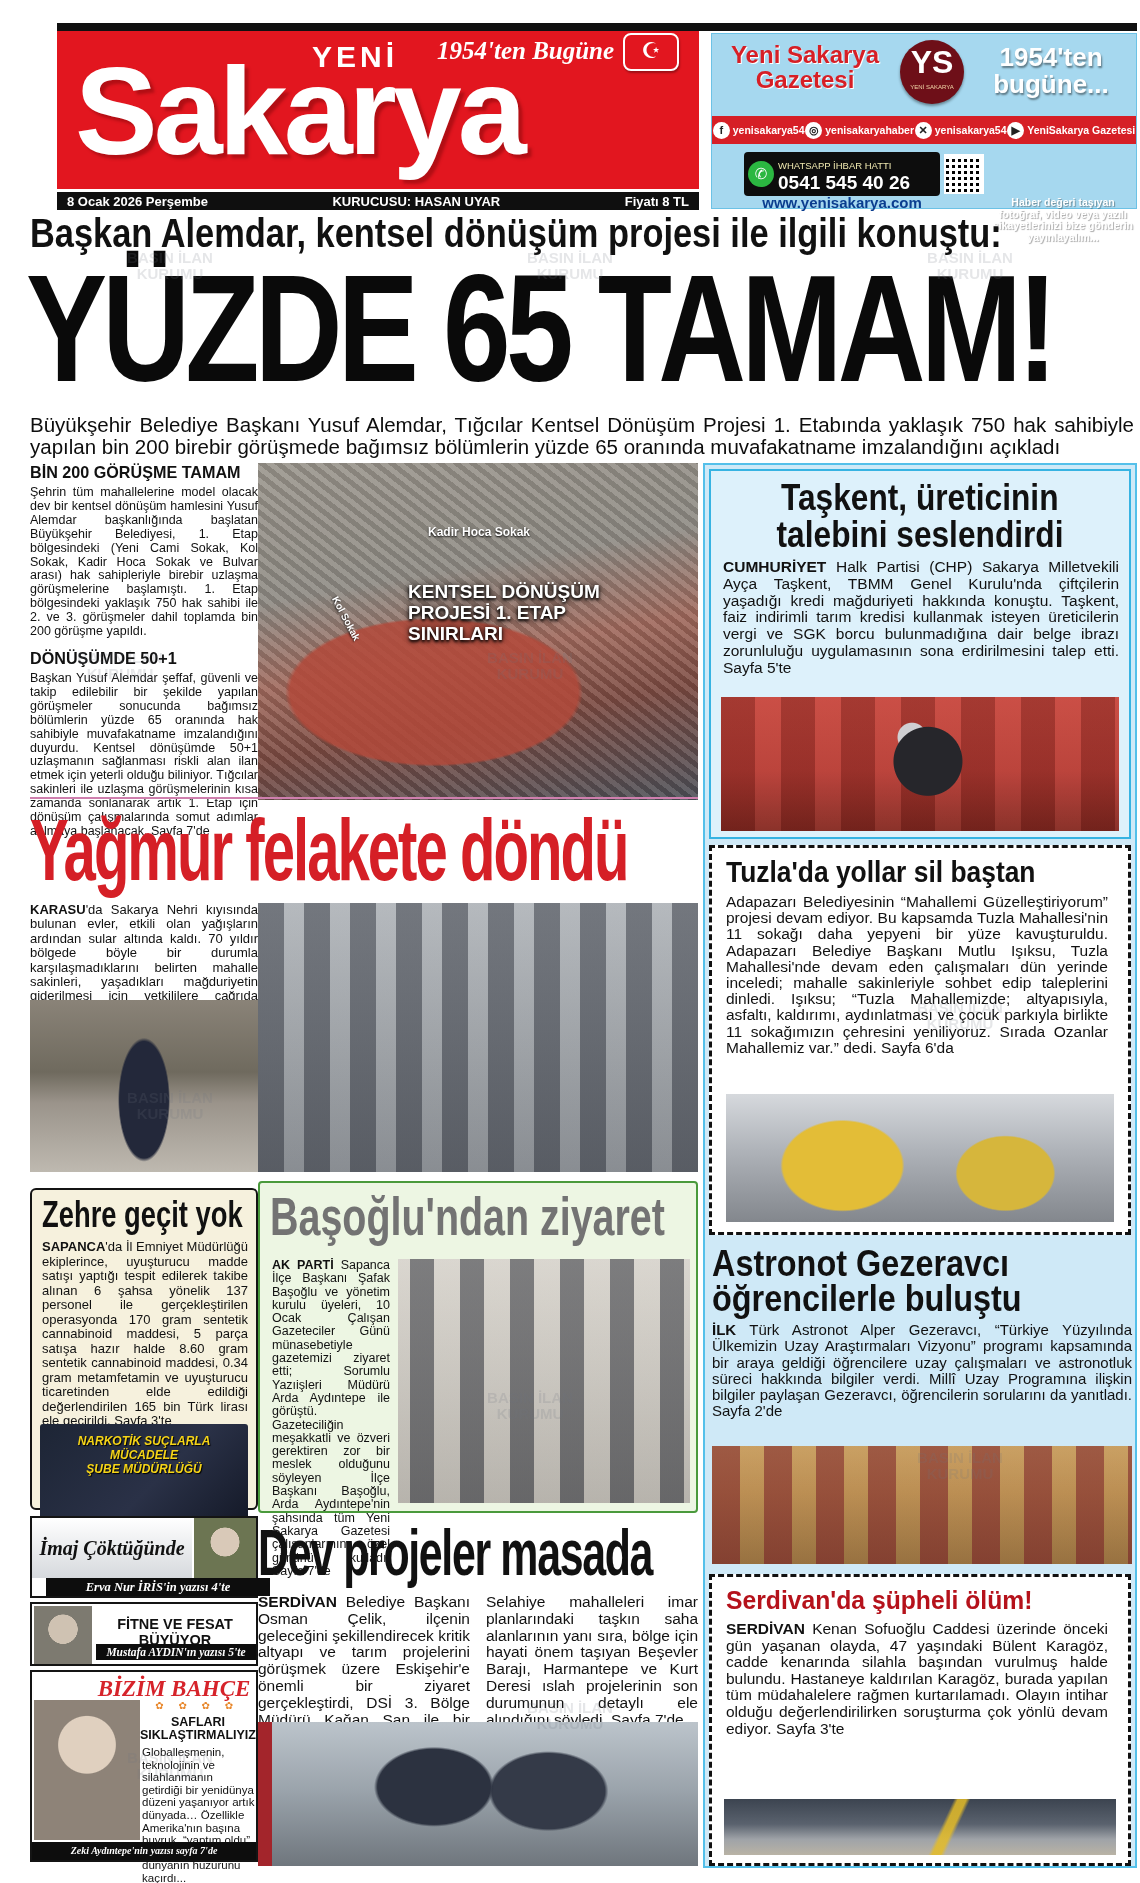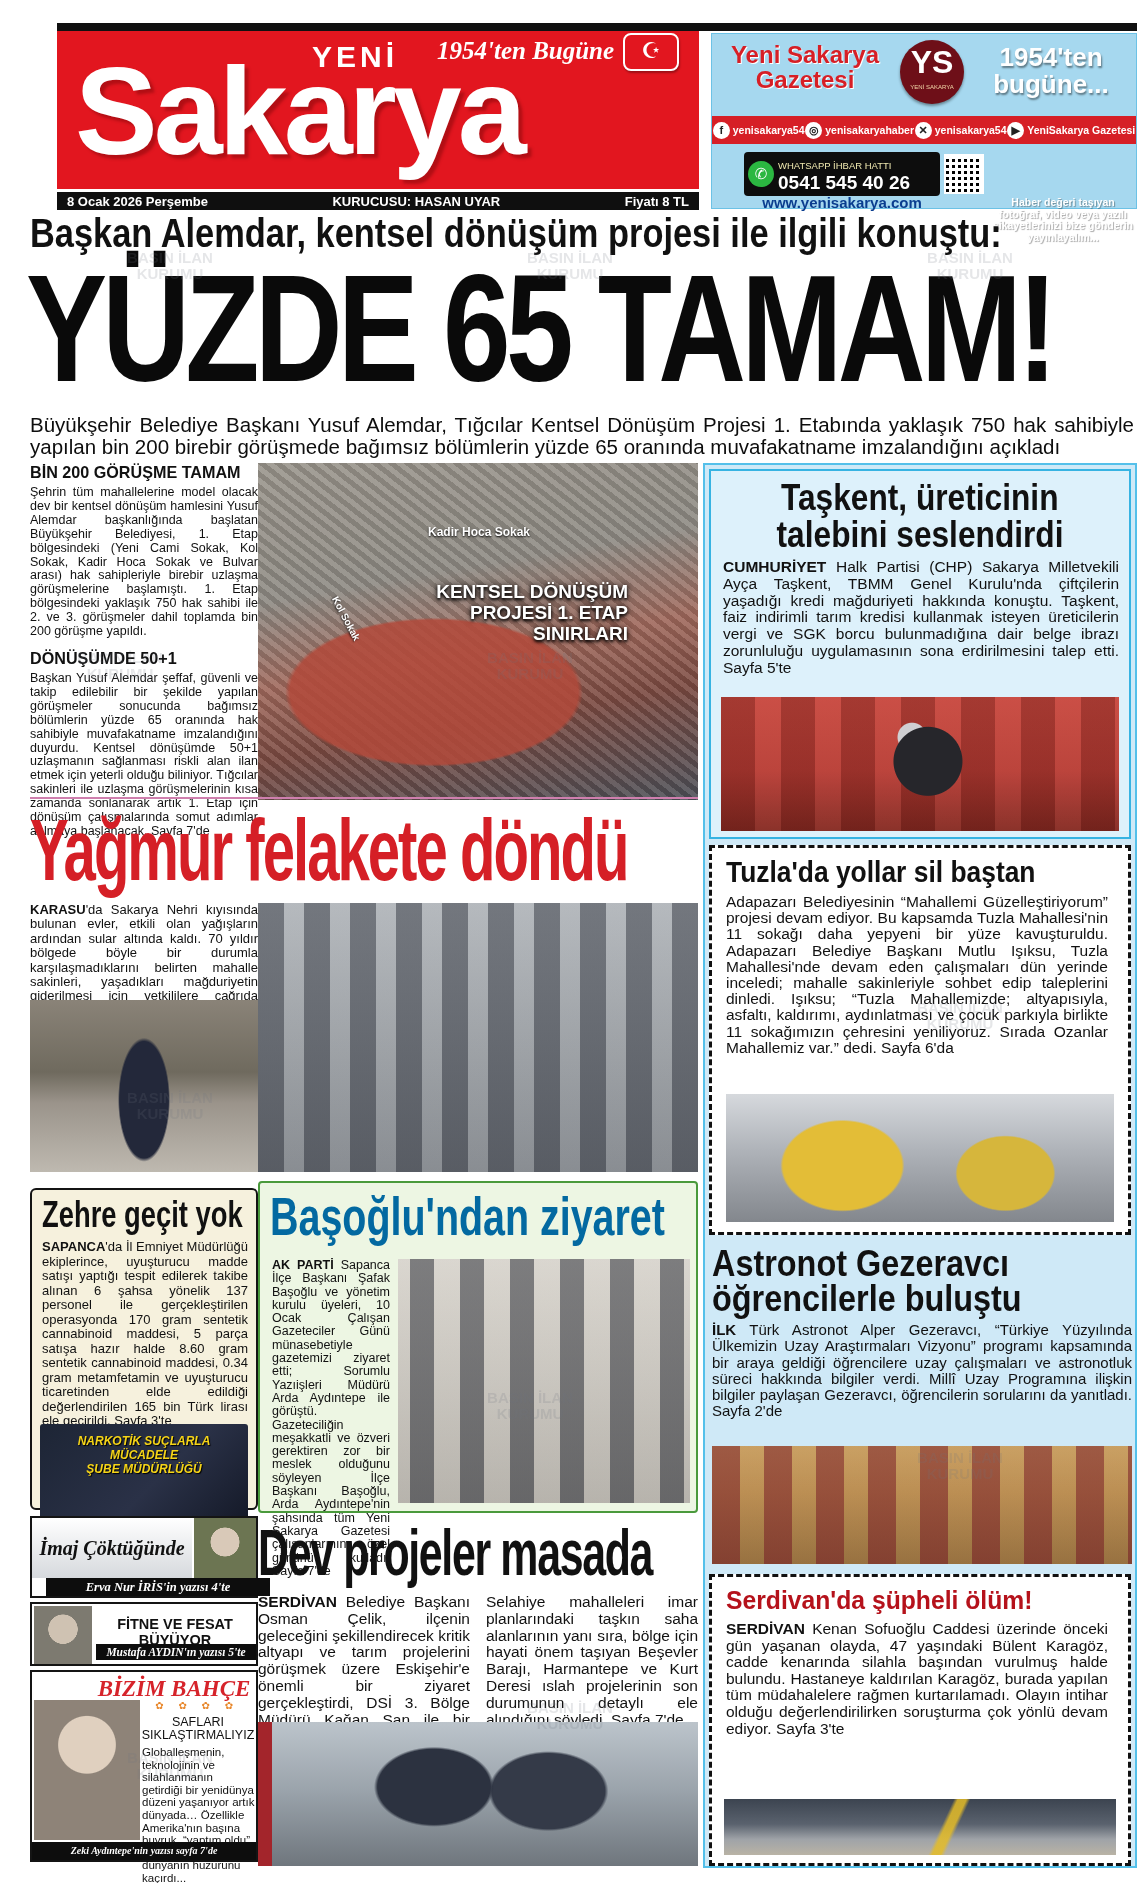--- a/index.html
+++ b/index.html
@@ -64,21 +64,21 @@
   
   #aerial-photo{left:258px;top:463px;width:440px;height:337px;
     background:
       radial-gradient(ellipse 240px 120px at 40% 68%, rgba(178,73,58,.85) 0 60%, rgba(178,73,58,0) 62%),
       repeating-linear-gradient(38deg, rgba(255,255,255,.10) 0 5px, rgba(0,0,0,.10) 5px 10px),
       linear-gradient(170deg,#9a958c 0%,#8e8a83 34%,#a0695c 55%,#7b4a41 72%,#4c5058 100%);}
   .ph-label-street{position:absolute;left:170px;top:62px;color:#fff;font-weight:bold;font-size:12px;
                    text-shadow:0 1px 2px #000;}
   .ph-label-street2{position:absolute;left:64px;top:150px;color:#fff;font-weight:bold;font-size:10px;
                     transform:rotate(62deg);text-shadow:0 1px 2px #000;}
-  .ph-label-main{position:absolute;left:150px;top:118px;width:220px;text-align:right;color:#fff;font-weight:bold;
+  .ph-label-main{position:absolute;left:150px;top:118px;width:220px;text-align:left;color:#fff;font-weight:bold;
                  font-size:19px;line-height:21px;text-shadow:0 2px 3px #000,0 0 6px #000;}
 
   
   .rail{left:703px;top:463px;width:434px;height:1405px;background:#cfe9f7;border:2px solid #54c0ea;box-sizing:border-box;}
   .taskent-box{left:709px;top:469px;width:422px;height:370px;background:#ddf1fb;border:2px solid #36b3e2;box-sizing:border-box;}
   .taskent-title{position:absolute;left:0;top:8px;width:100%;text-align:center;font-weight:bold;font-size:36px;line-height:37px;}
   .taskent-body{position:absolute;left:12px;top:88px;width:396px;font-size:15.5px;line-height:16.8px;}
   #parliament-photo{left:10px;top:226px;width:398px;height:134px;
     background:
       radial-gradient(circle at 52% 48%, #26262b 0 34px, rgba(38,38,43,0) 35px),
@@ -128,21 +128,21 @@
   .zehre-title{position:absolute;left:10px;top:6px;font-weight:bold;font-size:36px;line-height:38px;}
   .zehre-body{position:absolute;left:10px;top:50px;width:206px;font-size:13px;line-height:14.5px;}
   #narcotics-photo{left:8px;top:206px;width:208px;height:106px;border-radius:3px;
     background:linear-gradient(135deg,#1d2535 0%,#2a3147 55%,#131826 100%);margin-top:28px;}
   .narko-label{position:absolute;left:4px;top:10px;width:200px;text-align:center;color:#f5d417;
                font-weight:bold;font-style:italic;font-size:12px;line-height:14px;text-shadow:1px 1px 1px #000;}
 
   
   .basoglu-box{left:258px;top:1181px;width:440px;height:332px;background:#edf6e3;border:2px solid #4a9a3c;
                border-radius:4px;box-sizing:border-box;}
-  .basoglu-title{position:absolute;left:10px;top:4px;font-weight:bold;font-size:54px;line-height:58px;color:#0369a1;}
+  .basoglu-title{position:absolute;left:10px;top:4px;font-weight:bold;font-size:54px;line-height:58px;color:#737373;}
   .basoglu-body{position:absolute;left:12px;top:76px;width:118px;font-size:12.5px;line-height:13.3px;}
   #basoglu-photo{left:138px;top:76px;width:292px;height:244px;
     background:
       repeating-linear-gradient(90deg, rgba(30,34,44,.5) 12px 36px, rgba(210,208,202,.2) 36px 62px),
       linear-gradient(180deg,#dcd8d1 0%,#c9c5be 45%,#b0aca5 100%);}
 
   
   .col-box{left:30px;width:228px;background:#fff;border:2px solid #141414;box-sizing:border-box;}
   .imaj-box{top:1516px;height:82px;}
   .imaj-title-bg{position:absolute;left:0;top:0;width:160px;height:60px;
@@ -160,21 +160,21 @@
   .fitne-title{position:absolute;left:64px;top:12px;width:158px;text-align:center;font-weight:bold;font-size:14.5px;}
   .fitne-strip{position:absolute;left:64px;bottom:4px;width:160px;height:16px;background:#0d0d0d;color:#fff;
                font-family:"Liberation Serif",serif;font-weight:bold;font-style:italic;font-size:11.5px;
                line-height:16px;text-align:center;}
   .bizim-box{top:1670px;height:192px;}
   #aydintepe-headshot{left:2px;top:28px;width:106px;height:140px;
     background:radial-gradient(circle at 50% 32%, #e0d0bf 0 26%, #8e8378 27% 100%);}
   .bizim-title{position:absolute;left:60px;top:4px;width:164px;text-align:center;color:#d6232a;
                font-family:"Liberation Serif",serif;font-weight:bold;font-style:italic;font-size:23px;}
   .bizim-flowers{position:absolute;left:60px;top:28px;width:164px;text-align:center;color:#e8872b;font-size:10px;letter-spacing:6px;}
-  .bizim-sub{position:absolute;left:108px;top:44px;width:116px;text-align:center;font-weight:normal;font-size:12.5px;line-height:13px;}
+  .bizim-sub{position:absolute;left:108px;top:44px;width:116px;text-align:center;font-weight:bold;font-size:12.5px;line-height:13px;}
   .bizim-body{position:absolute;left:110px;top:74px;width:114px;font-size:11.5px;line-height:12.6px;}
   .bizim-strip{position:absolute;left:0;bottom:0;width:100%;height:18px;background:#0d0d0d;color:#fff;
                font-family:"Liberation Serif",serif;font-weight:bold;font-style:italic;font-size:10px;
                line-height:18px;text-align:center;}
 
   
   .dev-title{left:258px;top:1520px;font-weight:bold;font-size:64px;line-height:66px;letter-spacing:-2px;}
   .dev-body{left:258px;top:1594px;width:440px;display:flex;gap:16px;}
   .dev-col{width:212px;font-size:15.5px;line-height:16.8px;}
   #meeting-photo{left:258px;top:1722px;width:440px;height:144px;

